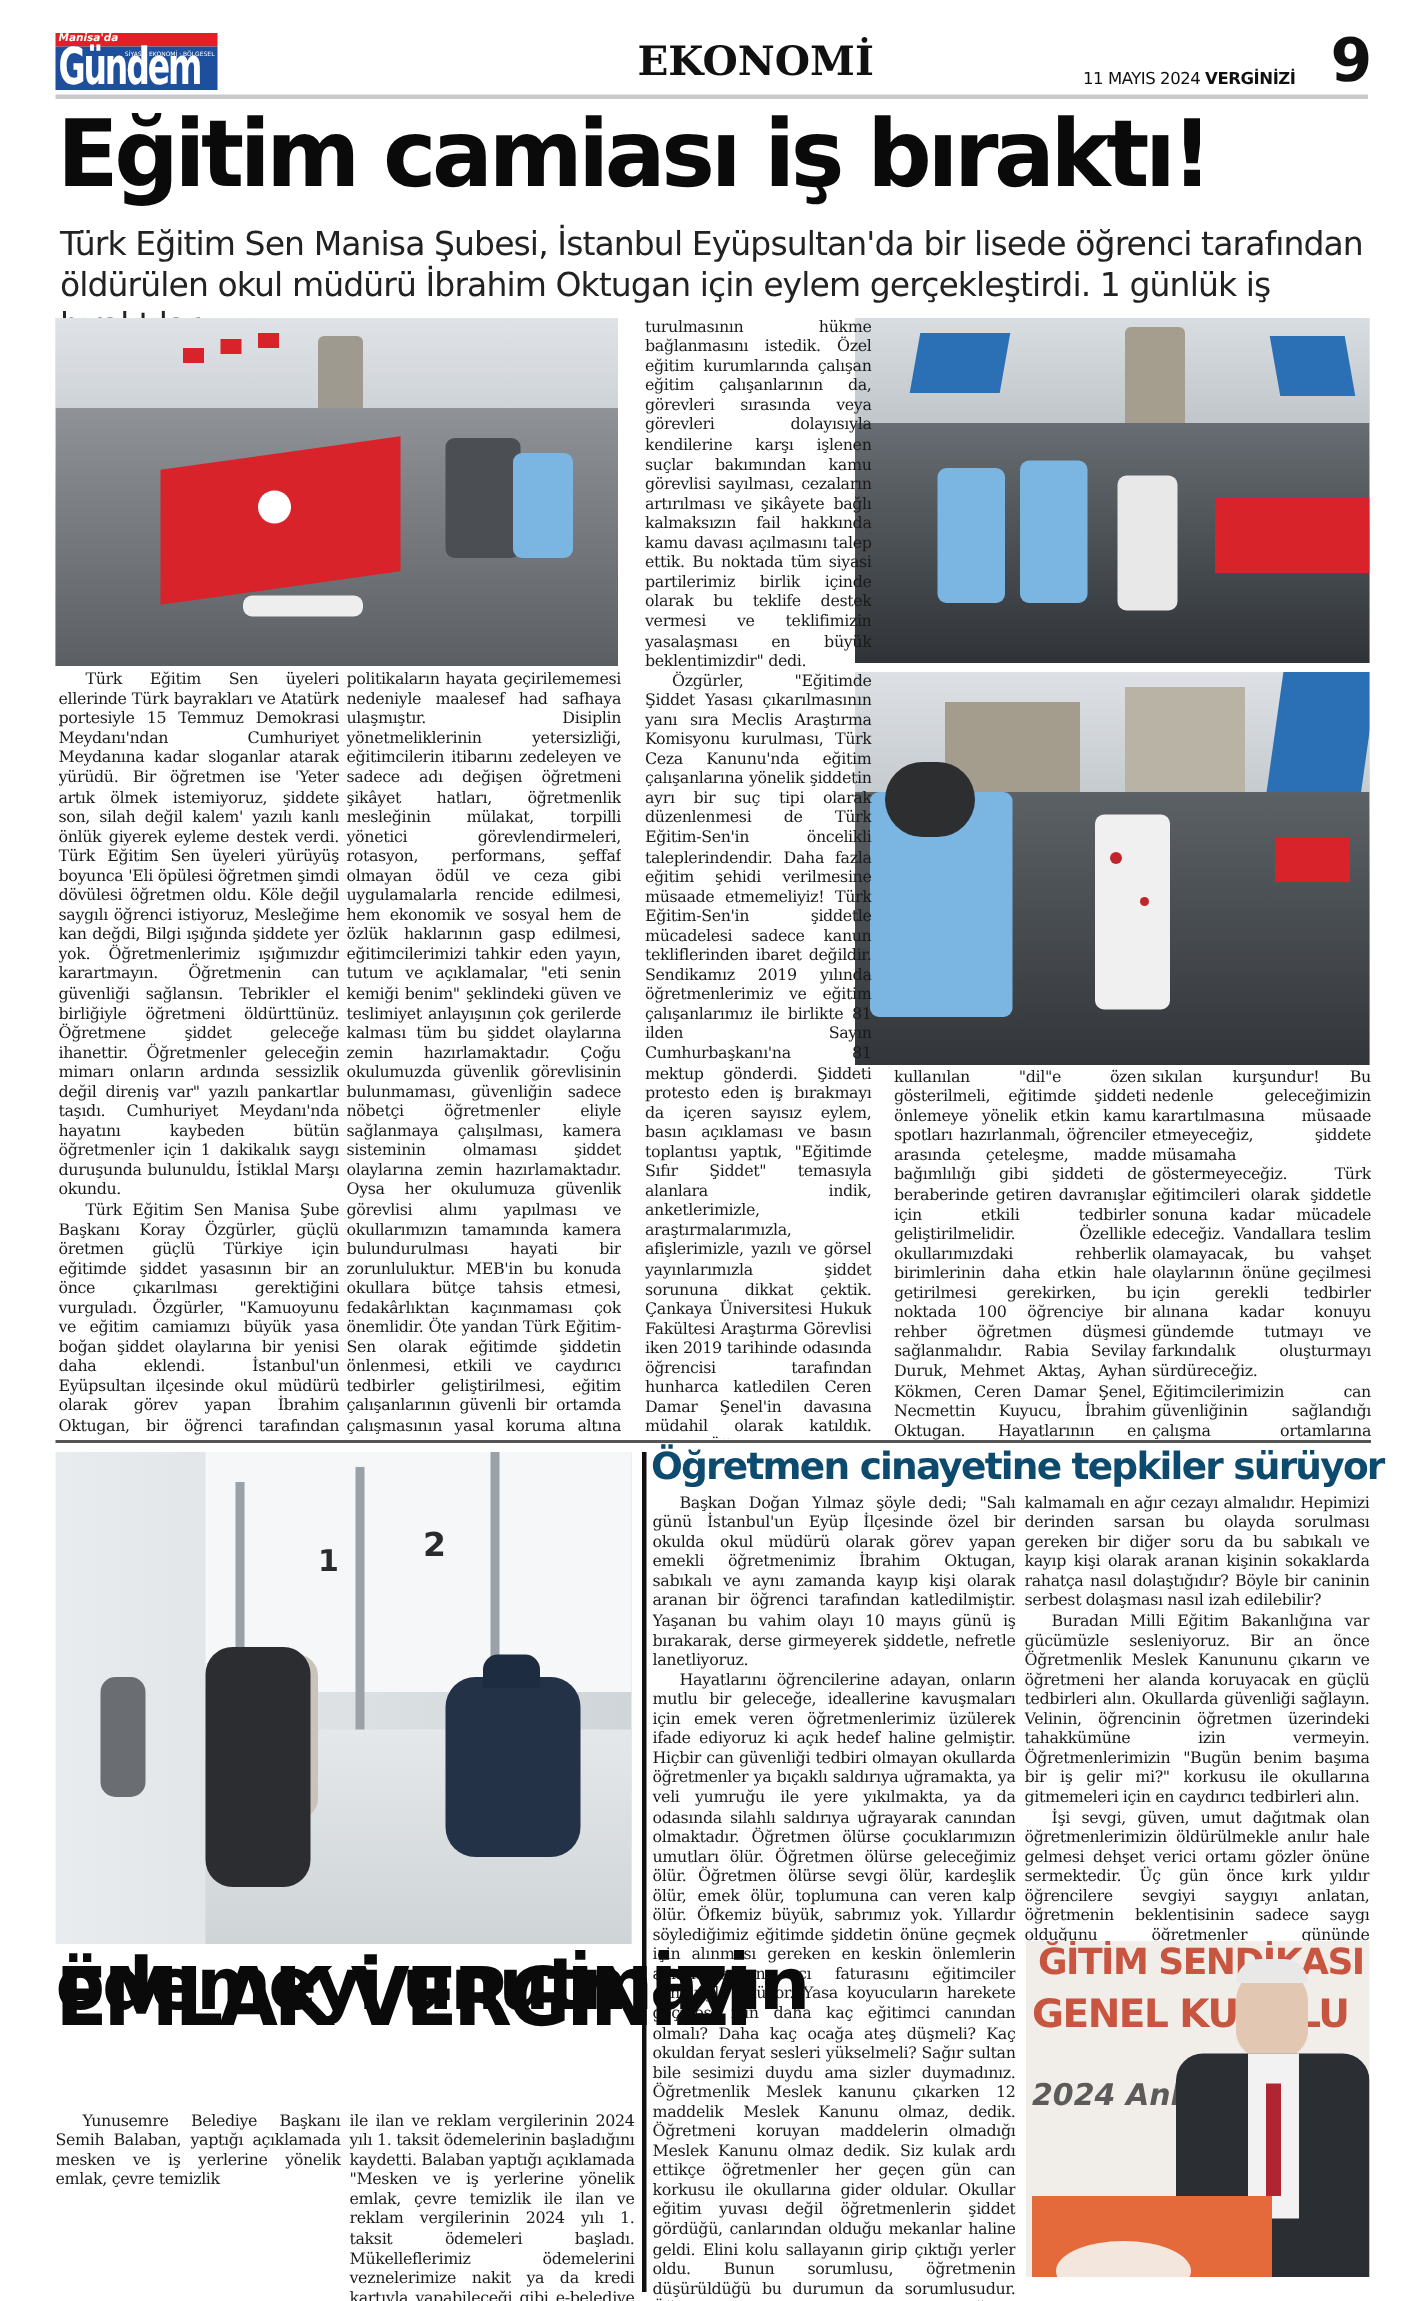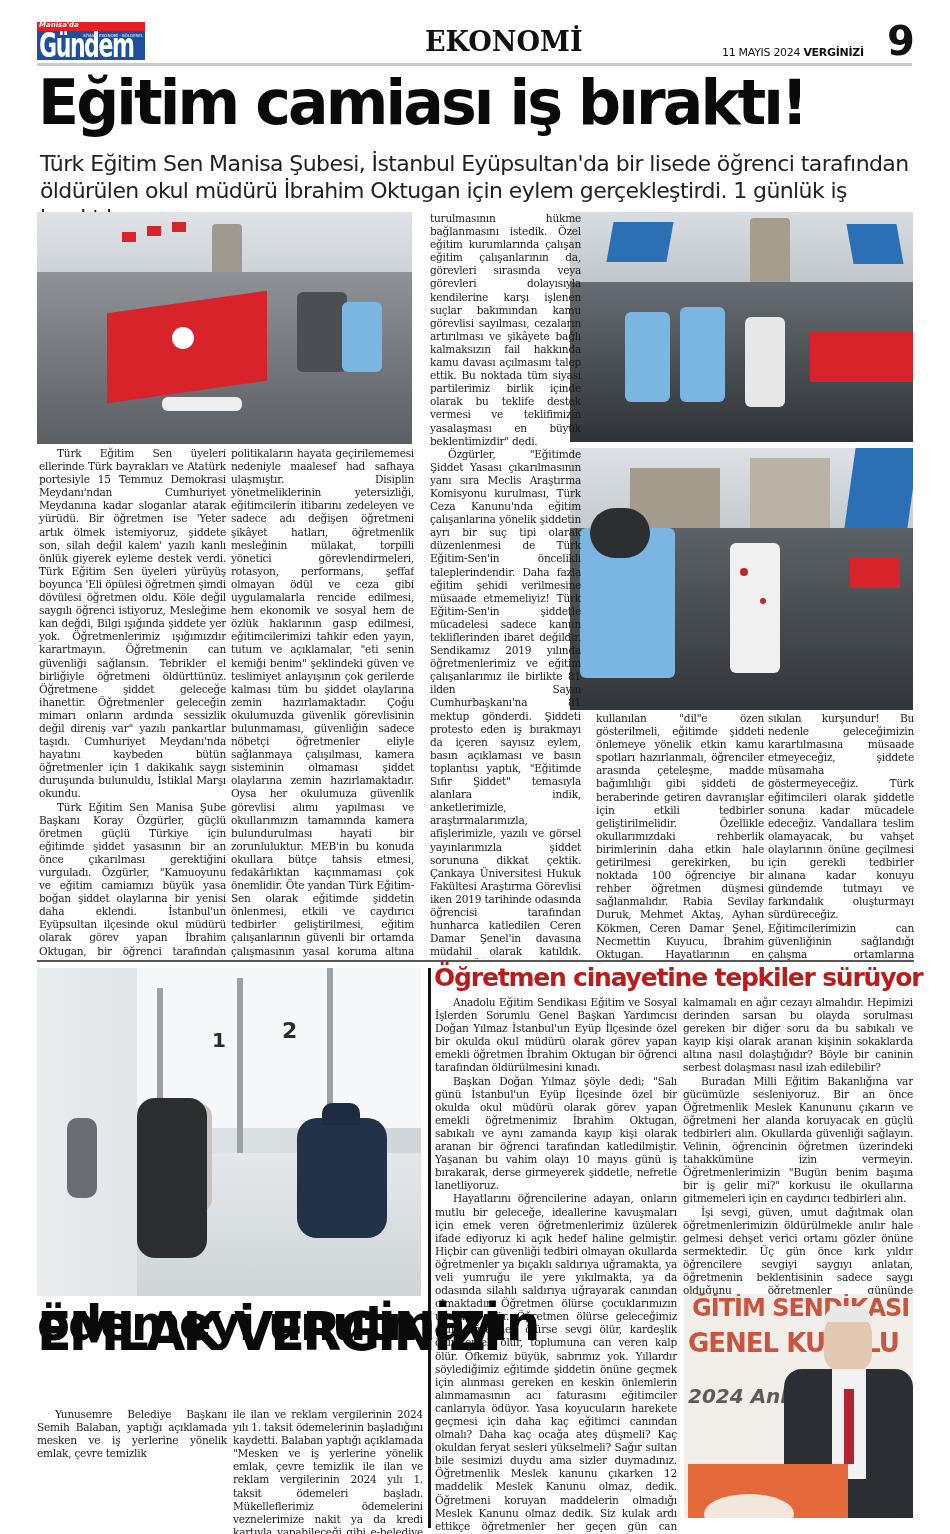--- a/index.html
+++ b/index.html
@@ -42,21 +42,21 @@
 
   .col1 { left: 39px; top: 447px; width: 187px; height: 512px; overflow:hidden; }
   .col2 { left: 231px; top: 447px; width: 183px; height: 512px; overflow:hidden; }
   .col3 { left: 430px; top: 212px; width: 151px; height: 747px; overflow:hidden; }
   .col4 { left: 596px; top: 712px; width: 168px; height: 248px; overflow:hidden; }
   .col5 { left: 768px; top: 712px; width: 146px; height: 248px; overflow:hidden; }
 
   .rule-mid { left: 37px; top: 960px; width: 877px; height: 2px; background:#555; }
   .vrule { left: 428px; top: 968px; width: 3px; height: 560px; background:#111; }
 
-  .sub-headline { left: 434px; top: 963px; font: 900 25px "DejaVu Sans", sans-serif; letter-spacing: -1.2px; color:#b91c1c; white-space: nowrap; }
+  .sub-headline { left: 434px; top: 963px; font: 900 25px "DejaVu Sans", sans-serif; letter-spacing: -1.2px; color:#0c4a6e; white-space: nowrap; }
   .col6 { left: 435px; top: 996px; width: 242px; height: 538px; overflow:hidden; }
   .col7 { left: 683px; top: 996px; width: 230px; height: 298px; overflow:hidden; }
 
   .emlak-h1 { left: 37px; top: 1300px; font: 900 54px "DejaVu Sans", sans-serif; letter-spacing: -3px; color:#0a0a0a; white-space: nowrap; transform: scaleX(0.94); transform-origin:left; }
   .emlak-h2 { left: 37px; top: 1295px; font: 900 48px "DejaVu Sans", sans-serif; letter-spacing: -2px; color:#0a0a0a; white-space: nowrap; }
   .col8 { left: 37px; top: 1408px; width: 190px; }
   .col9 { left: 233px; top: 1408px; width: 190px; }
 </style>
 </head>
 <body>
@@ -148,26 +148,25 @@
   <div class="shape" style="left:135px;top:135px;width:40px;height:110px;background:#c9c3bb;border-radius:14px;"></div>
   <div class="shape" style="left:100px;top:130px;width:70px;height:160px;background:#2b2d30;border-radius:18px;"></div>
   <div class="shape" style="left:260px;top:150px;width:90px;height:120px;background:#233246;border-radius:20px;"></div>
   <div class="shape" style="left:285px;top:135px;width:38px;height:22px;background:#1d2c40;border-radius:10px 10px 0 0;"></div>
   <div class="shape" style="left:30px;top:150px;width:30px;height:80px;background:#6a6e72;border-radius:10px;"></div>
 </div>
 
 <div class="abs vrule"></div>
 <div class="abs sub-headline">Öğretmen cinayetine tepkiler sürüyor</div>
 <div class="abs col col6">
-  <p>Anadolu Eğitim Sendikası Eğitim ve Sosyal İşlerden Sorumlu Genel Başkan Yardımcısı Doğan Yılmaz İstanbul'un Eyüp İlçesinde özel bir okulda okul müdürü olarak görev yapan emekli öğretmen İbrahim Oktugan bir öğrenci tarafından öldürülmesini kınadı.</p>
   <p>Başkan Doğan Yılmaz şöyle dedi; "Salı günü İstanbul'un Eyüp İlçesinde özel bir okulda okul müdürü olarak görev yapan emekli öğretmenimiz İbrahim Oktugan, sabıkalı ve aynı zamanda kayıp kişi olarak aranan bir öğrenci tarafından katledilmiştir. Yaşanan bu vahim olayı 10 mayıs günü iş bırakarak, derse girmeyerek şiddetle, nefretle lanetliyoruz.</p>
   <p>Hayatlarını öğrencilerine adayan, onların mutlu bir geleceğe, ideallerine kavuşmaları için emek veren öğretmenlerimiz üzülerek ifade ediyoruz ki açık hedef haline gelmiştir. Hiçbir can güvenliği tedbiri olmayan okullarda öğretmenler ya bıçaklı saldırıya uğramakta, ya veli yumruğu ile yere yıkılmakta, ya da odasında silahlı saldırıya uğrayarak canından olmaktadır. Öğretmen ölürse çocuklarımızın umutları ölür. Öğretmen ölürse geleceğimiz ölür. Öğretmen ölürse sevgi ölür, kardeşlik ölür, emek ölür, toplumuna can veren kalp ölür. Öfkemiz büyük, sabrımız yok. Yıllardır söylediğimiz eğitimde şiddetin önüne geçmek için alınması gereken en keskin önlemlerin alınmamasının acı faturasını eğitimciler canlarıyla ödüyor. Yasa koyucuların harekete geçmesi için daha kaç eğitimci canından olmalı? Daha kaç ocağa ateş düşmeli? Kaç okuldan feryat sesleri yükselmeli? Sağır sultan bile sesimizi duydu ama sizler duymadınız. Öğretmenlik Meslek kanunu çıkarken 12 maddelik Meslek Kanunu olmaz, dedik. Öğretmeni koruyan maddelerin olmadığı Meslek Kanunu olmaz dedik. Siz kulak ardı ettikçe öğretmenler her geçen gün can korkusu ile okullarına gider oldular. Okullar eğitim yuvası değil öğretmenlerin şiddet gördüğü, canlarından olduğu mekanlar haline geldi. Elini kolu sallayanın girip çıktığı yerler oldu. Bunun sorumlusu, öğretmenin düşürüldüğü bu durumun da sorumlusudur. Öğretmenini koruyamayan bir eğitim sisteminin temeli çürük demektir. Öğretmeni itibarsızlaştıran uygulamaların yer aldığı bir sistemin temeli çürük demektir. Şiddet uygulayanın, silahla adam öldürenin yaptıkları yanına</p>
 </div>
 <div class="abs col col7">
-  <p class="noindent">kalmamalı en ağır cezayı almalıdır. Hepimizi derinden sarsan bu olayda sorulması gereken bir diğer soru da bu sabıkalı ve kayıp kişi olarak aranan kişinin sokaklarda altına nasıl dolaştığıdır? Böyle bir caninin serbest dolaşması nasıl izah edilebilir?</p>
+  <p class="noindent">kalmamalı en ağır cezayı almalıdır. Hepimizi derinden sarsan bu olayda sorulması gereken bir diğer soru da bu sabıkalı ve kayıp kişi olarak aranan kişinin sokaklarda rahatça nasıl dolaştığıdır? Böyle bir caninin serbest dolaşması nasıl izah edilebilir?</p>
   <p>Buradan Milli Eğitim Bakanlığına var gücümüzle sesleniyoruz. Bir an önce Öğretmenlik Meslek Kanununu çıkarın ve öğretmeni her alanda koruyacak en güçlü tedbirleri alın. Okullarda güvenliği sağlayın. Velinin, öğrencinin öğretmen üzerindeki tahakkümüne izin vermeyin. Öğretmenlerimizin "Bugün benim başıma bir iş gelir mi?" korkusu ile okullarına gitmemeleri için en caydırıcı tedbirleri alın.</p>
   <p><span>İşi sevgi, güven, umut dağıtmak olan öğretmenlerimizin öldürülmekle anılır hale gelmesi dehşet verici ortamı gözler önüne sermektedir. Üç gün önce kırk yıldır öğrencilere sevgiyi saygıyı anlatan, öğretmenin beklentisinin sadece saygı olduğunu öğretmenler gününde öğrencilerine anlatan İbrahim öğretmenimiz hayattan koparıldı. Söyleyecek sözleri varken nefesi kesildi. Bizler İbrahim öğretmenimize Allahtan rahmet, sevenlerine, ailesine ve bütün eğitimcilerimize baş sağlığı diliyoruz. Ruhu şad, mekânı cennet olsun."</span> <br></p>
 </div>
 <div class="abs photo photo-speaker">
   <div class="shape" style="left:8px;top:0;font:bold 24px 'DejaVu Sans',sans-serif;color:#c8553f;white-space:nowrap;letter-spacing:-1px;">ĞİTİM SENDİKASI</div>
   <div class="shape" style="left:4px;top:34px;font:bold 26px 'DejaVu Sans',sans-serif;color:#c8553f;white-space:nowrap;letter-spacing:-1px;">GENEL KURULU</div>
   <div class="shape" style="left:4px;top:90px;font:italic bold 20px 'DejaVu Sans',sans-serif;color:#5d5a5a;white-space:nowrap;">2024 Ankara</div>
   <div class="shape" style="left:140px;top:18px;width:48px;height:60px;background:#e2c7b3;border-radius:22px 22px 18px 18px;"></div>
   <div class="shape" style="left:140px;top:12px;width:48px;height:16px;background:#e8e8e8;border-radius:20px 20px 0 0;"></div>
   <div class="shape" style="left:100px;top:75px;width:129px;height:149px;background:#2b2e33;border-radius:18px 18px 0 0;"></div>

